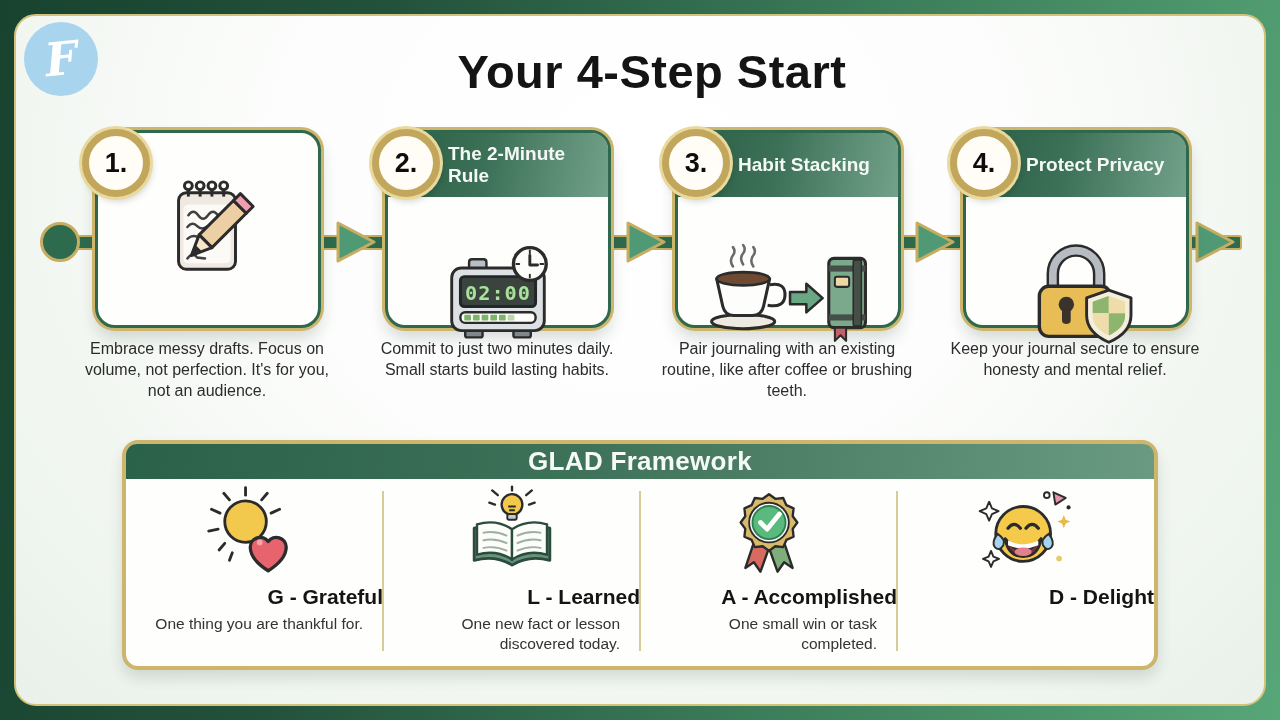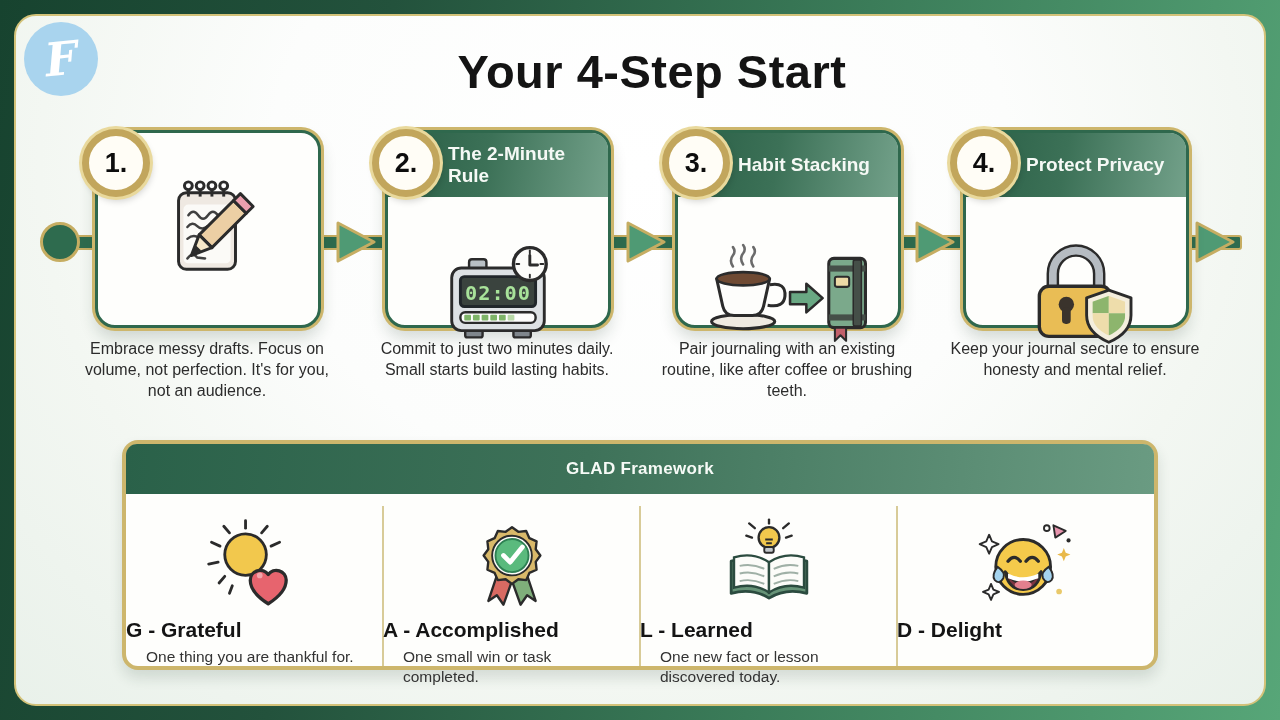--- a/index.html
+++ b/index.html
@@ -63,27 +63,27 @@
     position:absolute;top:339px;width:252px;text-align:center;z-index:2;
     font-size:16px;color:#2c2c2c;line-height:1.3;
   }
   
   .glad{
     position:absolute;left:122px;top:440px;width:1036px;height:230px;border-radius:16px;
     background:#fefefc;border:4px solid #cdb66c;box-sizing:border-box;
     box-shadow:0 8px 14px rgba(25,55,40,.14);z-index:4;
   }
   .glad-header{
-    height:50px;border-radius:11px 11px 0 0;
+    height:35px;border-radius:11px 11px 0 0;
     background:linear-gradient(95deg,#2a6149 0%,#3e7259 45%,#6a9b82 100%);
     display:flex;align-items:center;justify-content:center;
-    color:#f6faf6;font-weight:700;font-size:17px;letter-spacing:.3px;
+    color:#f6faf6;font-weight:700;font-size:26px;letter-spacing:.3px;
   }
   .glad-body{display:flex;height:184px;}
-  .glad-col{flex:1;position:relative;text-align:left;padding-top:20px;box-sizing:border-box;}
+  .glad-col{flex:1;position:relative;text-align:right;padding-top:2px;box-sizing:border-box;}
   .glad-col:not(:last-child)::after{
     content:'';position:absolute;right:-1px;top:12px;bottom:12px;width:2px;background:#d8cb98;
   }
   .glad-icon{height:102px;display:flex;align-items:center;justify-content:center;}
   .glad-title{font-size:21px;font-weight:800;color:#141414;margin-top:2px;}
   .glad-desc{font-size:15.5px;color:#333;line-height:1.28;margin-top:5px;padding:0 20px;}
 </style>
 </head>
 <body>
 
@@ -245,35 +245,20 @@
               <line x1="23" y1="60" x2="17" y2="67"></line>
               <line x1="31" y1="70" x2="28" y2="78"></line>
             </g>
             <circle cx="45" cy="37" r="22" fill="#f2c84d" stroke="#2b2b2b" stroke-width="3"></circle>
             <path d="M69 89 q-19 -12 -19 -25 a10.5 10.5 0 0 1 19 -6 a10.5 10.5 0 0 1 19 6 q0 13 -19 25 z" fill="#e7646e" stroke="#2b2b2b" stroke-width="3.5" stroke-linejoin="round"></path>
             <circle cx="60" cy="59" r="3" fill="#f3a5ab"></circle>
           </svg>
         </div>
         <div class="glad-title">G - Grateful</div>
         <div class="glad-desc">One thing you are thankful for.</div>
-      </div>
-
-      <div class="glad-col">
-        <div class="glad-icon">
-          <svg width="104" height="96" viewBox="0 0 110 96">
-            <polygon points="40,56 56,62 46,90 39,80 30,86" fill="#d96a62" stroke="#2b2b2b" stroke-width="2.5" stroke-linejoin="round"></polygon>
-            <polygon points="70,56 54,62 64,90 71,80 80,86" fill="#7fae7a" stroke="#2b2b2b" stroke-width="2.5" stroke-linejoin="round"></polygon>
-            <polygon points="85,38 80.1,44.7 81,53 73.4,56.4 70,64 61.7,63.1 55,68 48.3,63.1 40,64 36.6,56.4 29,53 29.9,44.7 25,38 29.9,31.3 29,23 36.6,19.6 40,12 48.3,12.9 55,8 61.7,12.9 70,12 73.4,19.6 81,23 80.1,31.3" fill="#d9b96a" stroke="#2b2b2b" stroke-width="2.5" stroke-linejoin="round"></polygon>
-            <circle cx="55" cy="38" r="21" fill="#fdfdfa" stroke="#2b2b2b" stroke-width="2"></circle>
-            <circle cx="55" cy="38" r="17.5" fill="#5aba7d" stroke="#2e8053" stroke-width="2"></circle>
-            <polyline points="46,38 53,45 66,29" fill="none" stroke="#ffffff" stroke-width="5" stroke-linecap="round" stroke-linejoin="round"></polyline>
-          </svg>
-        </div>
-        <div class="glad-title">A - Accomplished</div>
-        <div class="glad-desc">One small win or task completed.</div>
       </div>
 
       <div class="glad-col">
         <div class="glad-icon">
           <svg width="104" height="96" viewBox="0 0 110 96">
             <g stroke="#2b2b2b" stroke-width="2.5" stroke-linecap="round">
               <line x1="40" y1="9" x2="34" y2="4"></line>
               <line x1="70" y1="9" x2="76" y2="4"></line>
               <line x1="55" y1="4" x2="55" y2="0"></line>
               <line x1="37" y1="19" x2="31" y2="17"></line>
@@ -291,20 +276,35 @@
             </g>
           </svg>
         </div>
         <div class="glad-title">L - Learned</div>
         <div class="glad-desc">One new fact or lesson discovered today.</div>
       </div>
 
       <div class="glad-col">
         <div class="glad-icon">
           <svg width="104" height="96" viewBox="0 0 110 96">
+            <polygon points="40,56 56,62 46,90 39,80 30,86" fill="#d96a62" stroke="#2b2b2b" stroke-width="2.5" stroke-linejoin="round"></polygon>
+            <polygon points="70,56 54,62 64,90 71,80 80,86" fill="#7fae7a" stroke="#2b2b2b" stroke-width="2.5" stroke-linejoin="round"></polygon>
+            <polygon points="85,38 80.1,44.7 81,53 73.4,56.4 70,64 61.7,63.1 55,68 48.3,63.1 40,64 36.6,56.4 29,53 29.9,44.7 25,38 29.9,31.3 29,23 36.6,19.6 40,12 48.3,12.9 55,8 61.7,12.9 70,12 73.4,19.6 81,23 80.1,31.3" fill="#d9b96a" stroke="#2b2b2b" stroke-width="2.5" stroke-linejoin="round"></polygon>
+            <circle cx="55" cy="38" r="21" fill="#fdfdfa" stroke="#2b2b2b" stroke-width="2"></circle>
+            <circle cx="55" cy="38" r="17.5" fill="#5aba7d" stroke="#2e8053" stroke-width="2"></circle>
+            <polyline points="46,38 53,45 66,29" fill="none" stroke="#ffffff" stroke-width="5" stroke-linecap="round" stroke-linejoin="round"></polyline>
+          </svg>
+        </div>
+        <div class="glad-title">A - Accomplished</div>
+        <div class="glad-desc">One small win or task completed.</div>
+      </div>
+
+      <div class="glad-col">
+        <div class="glad-icon">
+          <svg width="104" height="96" viewBox="0 0 110 96">
             <path d="M16 16 l3 7 7 3 -7 3 -3 7 -3 -7 -7 -3 7 -3 z" fill="#ffffff" stroke="#2b2b2b" stroke-width="2" stroke-linejoin="round"></path>
             <path d="M18 68 l2.5 6 6 2.5 -6 2.5 -2.5 6 -2.5 -6 -6 -2.5 6 -2.5 z" fill="#ffffff" stroke="#2b2b2b" stroke-width="2" stroke-linejoin="round"></path>
             <polygon points="84,6 97,12 86,19" fill="#e794ad" stroke="#2b2b2b" stroke-width="2" stroke-linejoin="round"></polygon>
             <circle cx="77" cy="9" r="3" fill="none" stroke="#2b2b2b" stroke-width="2"></circle>
             <circle cx="100" cy="22" r="2.2" fill="#2b2b2b"></circle>
             <path d="M95 30 l2 5 5 2 -5 2 -2 5 -2 -5 -5 -2 5 -2 z" fill="#e9b94a"></path>
             <circle cx="90" cy="76" r="3" fill="#e9c96a"></circle>
             <circle cx="52" cy="50" r="29" fill="#f5ca4b" stroke="#2b2b2b" stroke-width="3"></circle>
             <path d="M36 44 q6.5 -8 13 0 M55 44 q6.5 -8 13 0" fill="none" stroke="#2b2b2b" stroke-width="3.5" stroke-linecap="round"></path>
             <path d="M33 55 q19 25 38 0 q-3 19 -19 19 q-16 0 -19 -19 z" fill="#7c3540" stroke="#2b2b2b" stroke-width="3" stroke-linejoin="round"></path>

